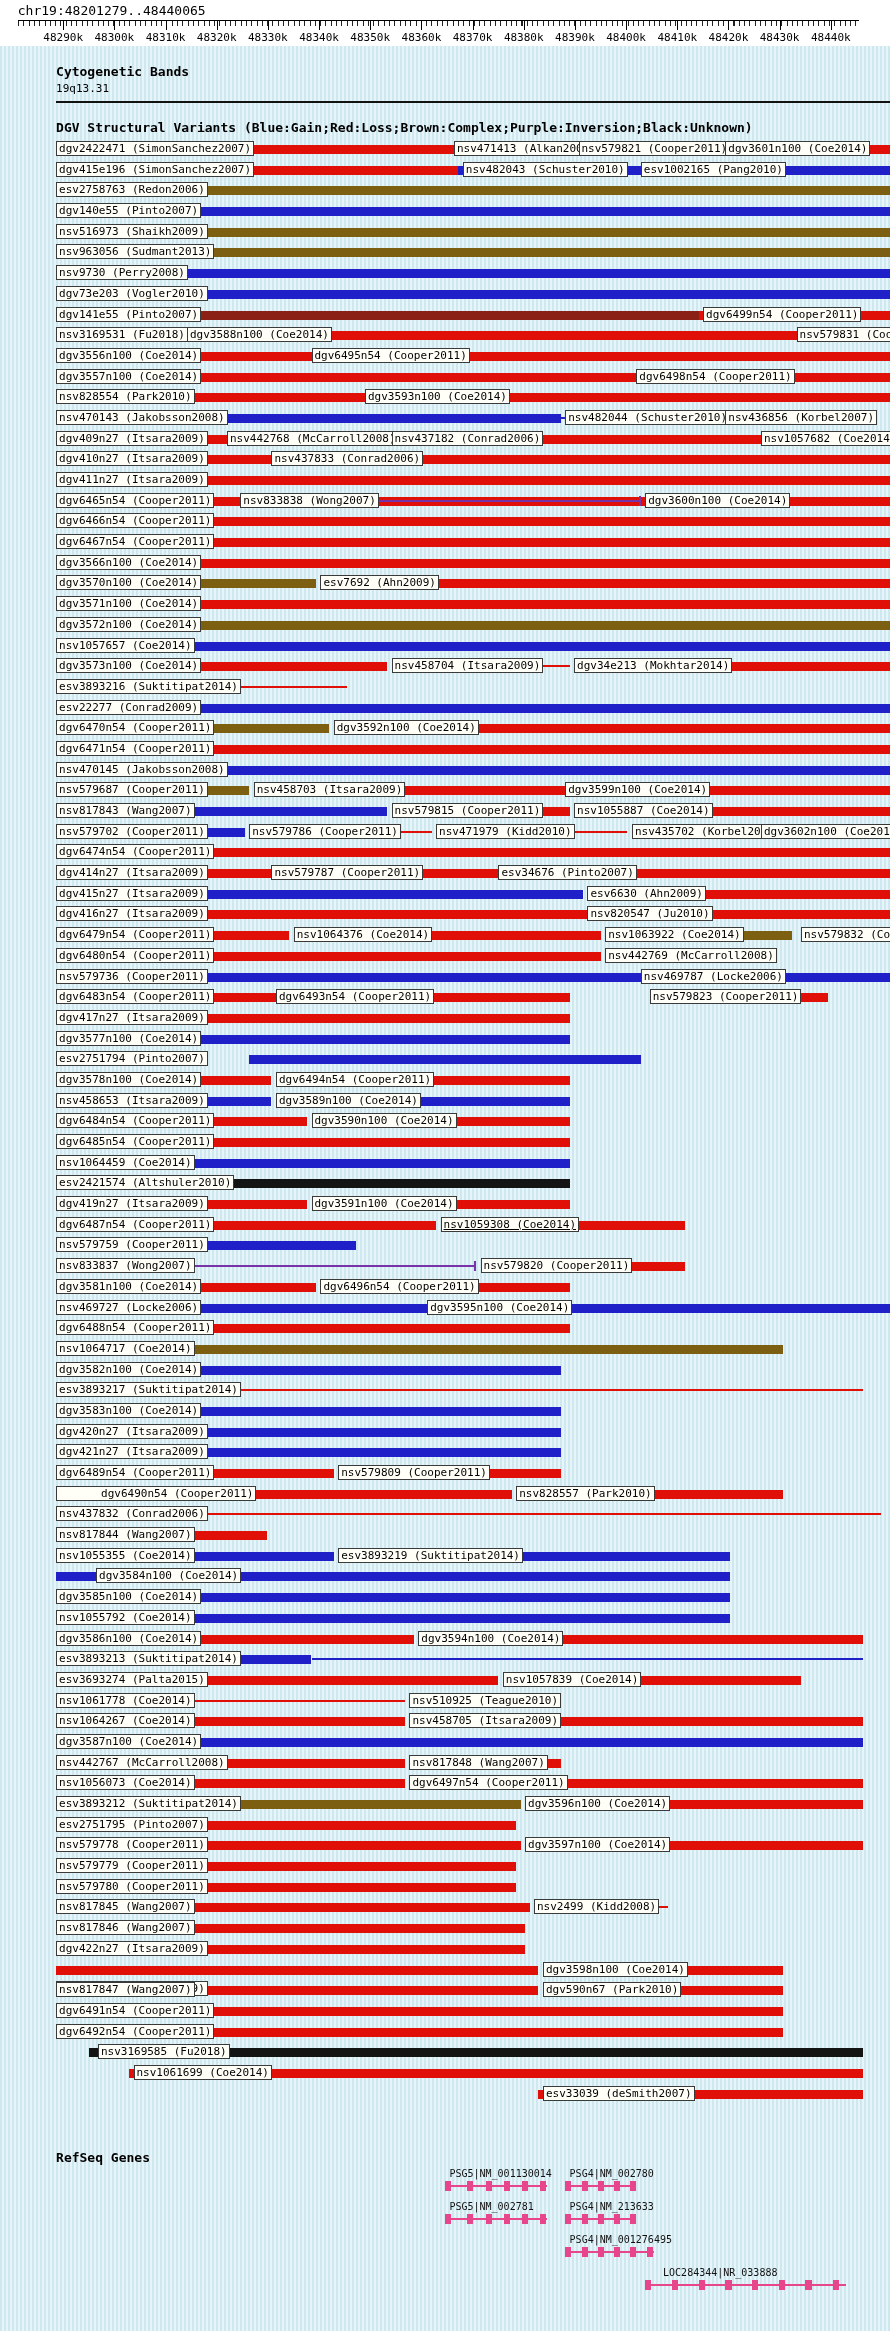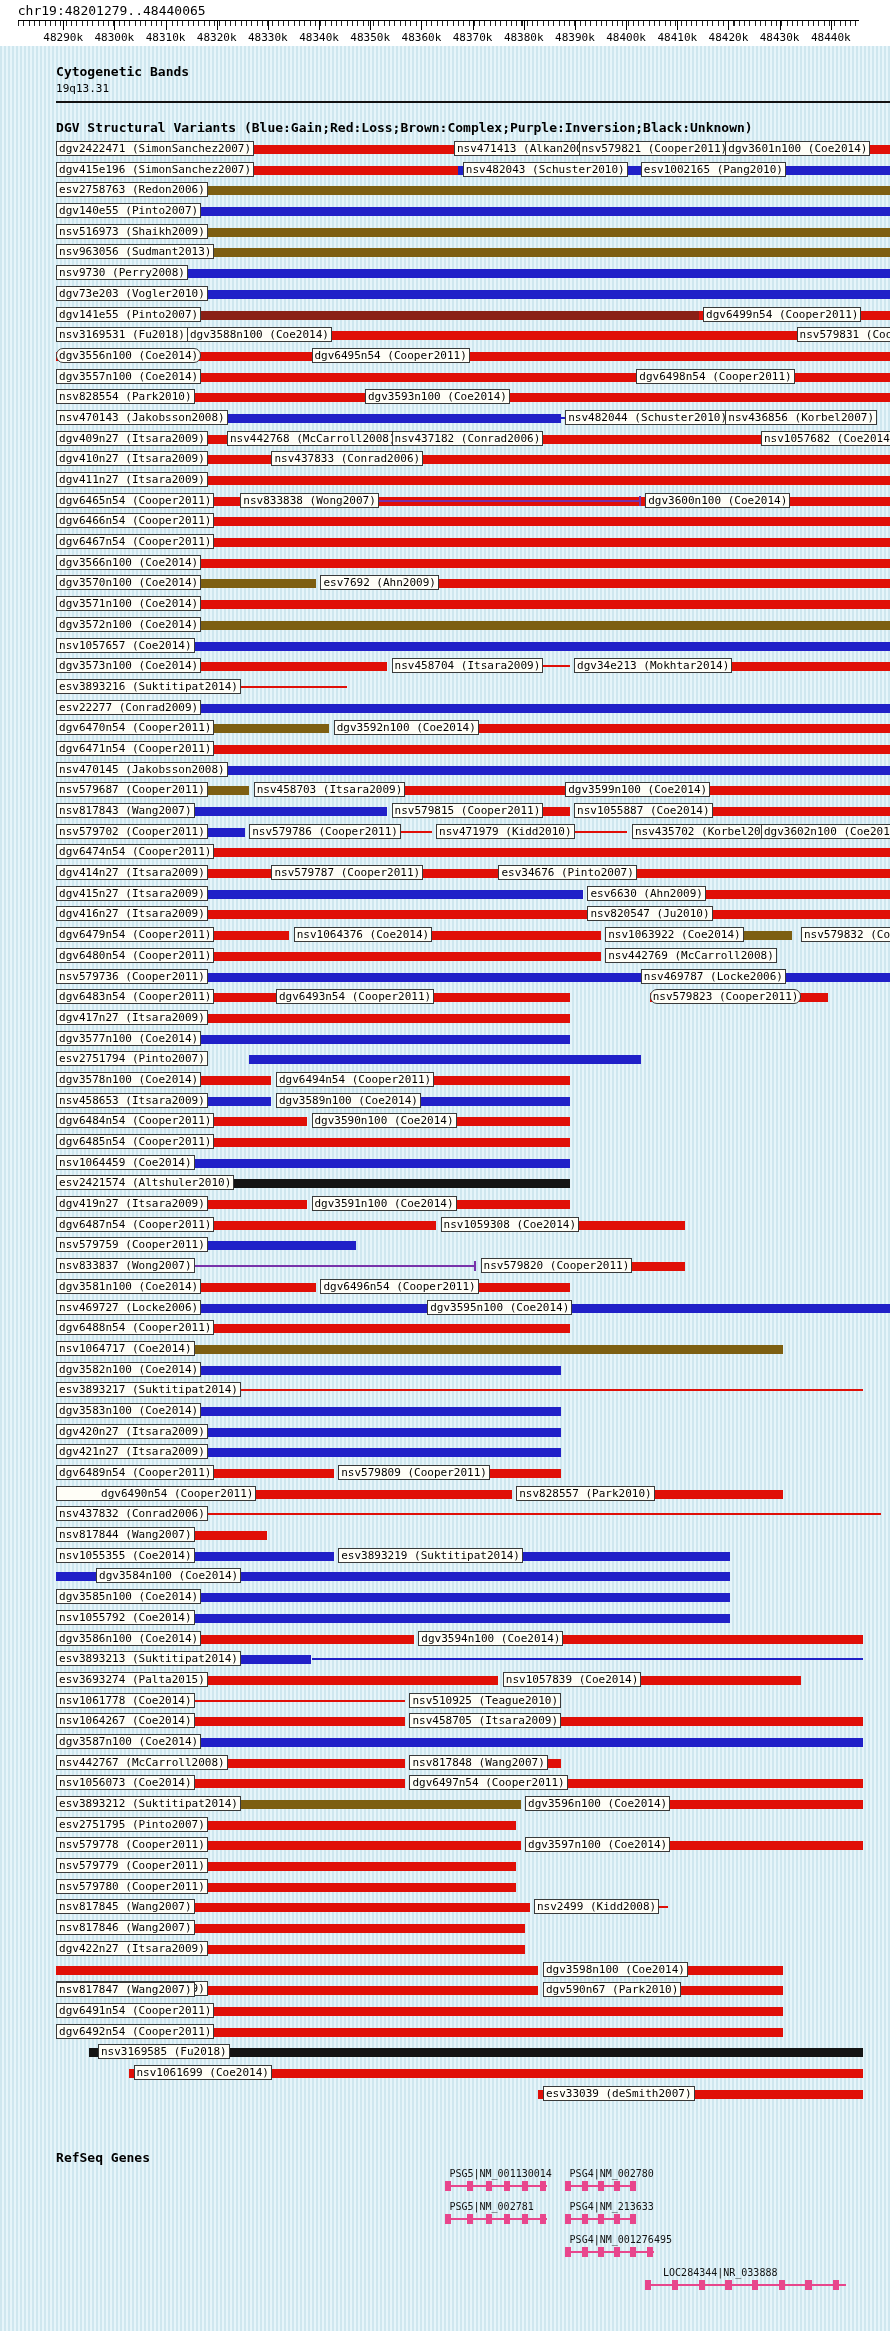--- a/index.html
+++ b/index.html
@@ -133,21 +133,21 @@
       </div>
       <div class="vrow">
         <div class="vbar thick" style="left: 6.3%; width: 14.2%; background: rgb(20, 20, 20);"></div>
         <div class="vbar thick" style="left: 21%; width: 79%; background: rgb(224, 16, 8);"></div>
         <div class="vlabel" style="left: 6.3%;">nsv3169531 (Fu2018)</div>
         <div class="vlabel" style="left: 21%;">dgv3588n100 (Coe2014)</div>
         <div class="vlabel" style="left: 89.5%;">nsv579831 (Cooper2011)</div>
       </div>
       <div class="vrow">
         <div class="vbar thick" style="left: 6.3%; width: 93.7%; background: rgb(224, 16, 8);"></div>
-        <div class="vlabel" style="left: 6.3%; border-radius: 7px;">dgv3556n100 (Coe2014)</div>
+        <div class="vlabel" style="left: 6.3%;">dgv3556n100 (Coe2014)</div>
         <div class="vlabel" style="left: 35%;">dgv6495n54 (Cooper2011)</div>
       </div>
       <div class="vrow">
         <div class="vbar thick" style="left: 6.3%; width: 93.7%; background: rgb(224, 16, 8);"></div>
         <div class="vlabel" style="left: 6.3%;">dgv3557n100 (Coe2014)</div>
         <div class="vlabel" style="left: 71.5%;">dgv6498n54 (Cooper2011)</div>
       </div>
       <div class="vrow">
         <div class="vbar thick" style="left: 6.3%; width: 93.7%; background: rgb(224, 16, 8);"></div>
         <div class="vlabel" style="left: 6.3%;">nsv828554 (Park2010)</div>
@@ -316,21 +316,21 @@
       <div class="vrow">
         <div class="vbar thick" style="left: 6.3%; width: 93.7%; background: rgb(32, 32, 200);"></div>
         <div class="vlabel" style="left: 6.3%;">nsv579736 (Cooper2011)</div>
         <div class="vlabel" style="left: 72%;">nsv469787 (Locke2006)</div>
       </div>
       <div class="vrow">
         <div class="vbar thick" style="left: 6.3%; width: 57.7%; background: rgb(224, 16, 8);"></div>
         <div class="vbar thick" style="left: 73%; width: 20%; background: rgb(224, 16, 8);"></div>
         <div class="vlabel" style="left: 6.3%;">dgv6483n54 (Cooper2011)</div>
         <div class="vlabel" style="left: 31%;">dgv6493n54 (Cooper2011)</div>
-        <div class="vlabel" style="left: 73%; border-radius: 7px;">nsv579823 (Cooper2011)</div>
+        <div class="vlabel" style="left: 73%;">nsv579823 (Cooper2011)</div>
       </div>
       <div class="vrow">
         <div class="vbar thick" style="left: 6.3%; width: 57.7%; background: rgb(224, 16, 8);"></div>
         <div class="vlabel" style="left: 6.3%;">dgv417n27 (Itsara2009)</div>
       </div>
       <div class="vrow">
         <div class="vbar thick" style="left: 6.3%; width: 57.7%; background: rgb(32, 32, 200);"></div>
         <div class="vlabel" style="left: 6.3%;">dgv3577n100 (Coe2014)</div>
       </div>
       <div class="vrow">
@@ -370,21 +370,21 @@
       <div class="vrow">
         <div class="vbar thick" style="left: 6.3%; width: 28.2%; background: rgb(224, 16, 8);"></div>
         <div class="vbar thick" style="left: 35%; width: 29%; background: rgb(224, 16, 8);"></div>
         <div class="vlabel" style="left: 6.3%;">dgv419n27 (Itsara2009)</div>
         <div class="vlabel" style="left: 35%;">dgv3591n100 (Coe2014)</div>
       </div>
       <div class="vrow">
         <div class="vbar thick" style="left: 6.3%; width: 42.7%; background: rgb(224, 16, 8);"></div>
         <div class="vbar thick" style="left: 49.5%; width: 27.5%; background: rgb(224, 16, 8);"></div>
         <div class="vlabel" style="left: 6.3%;">dgv6487n54 (Cooper2011)</div>
-        <div class="vlabel" style="left: 49.5%;">nsv1059308 (Coe2014)</div>
+        <div class="vlabel" style="left: 49.5%; text-decoration: underline;">nsv1059308 (Coe2014)</div>
       </div>
       <div class="vrow">
         <div class="vbar thick" style="left: 6.3%; width: 33.7%; background: rgb(32, 32, 200);"></div>
         <div class="vlabel" style="left: 6.3%;">nsv579759 (Cooper2011)</div>
       </div>
       <div class="vrow">
         <div class="vbar inv" style="left: 6.3%; width: 47.2%; background: rgb(119, 51, 170);">
           <div class="cap l" style="background: rgb(119, 51, 170);"></div>
           <div class="cap r" style="background: rgb(119, 51, 170);"></div>
         </div>

